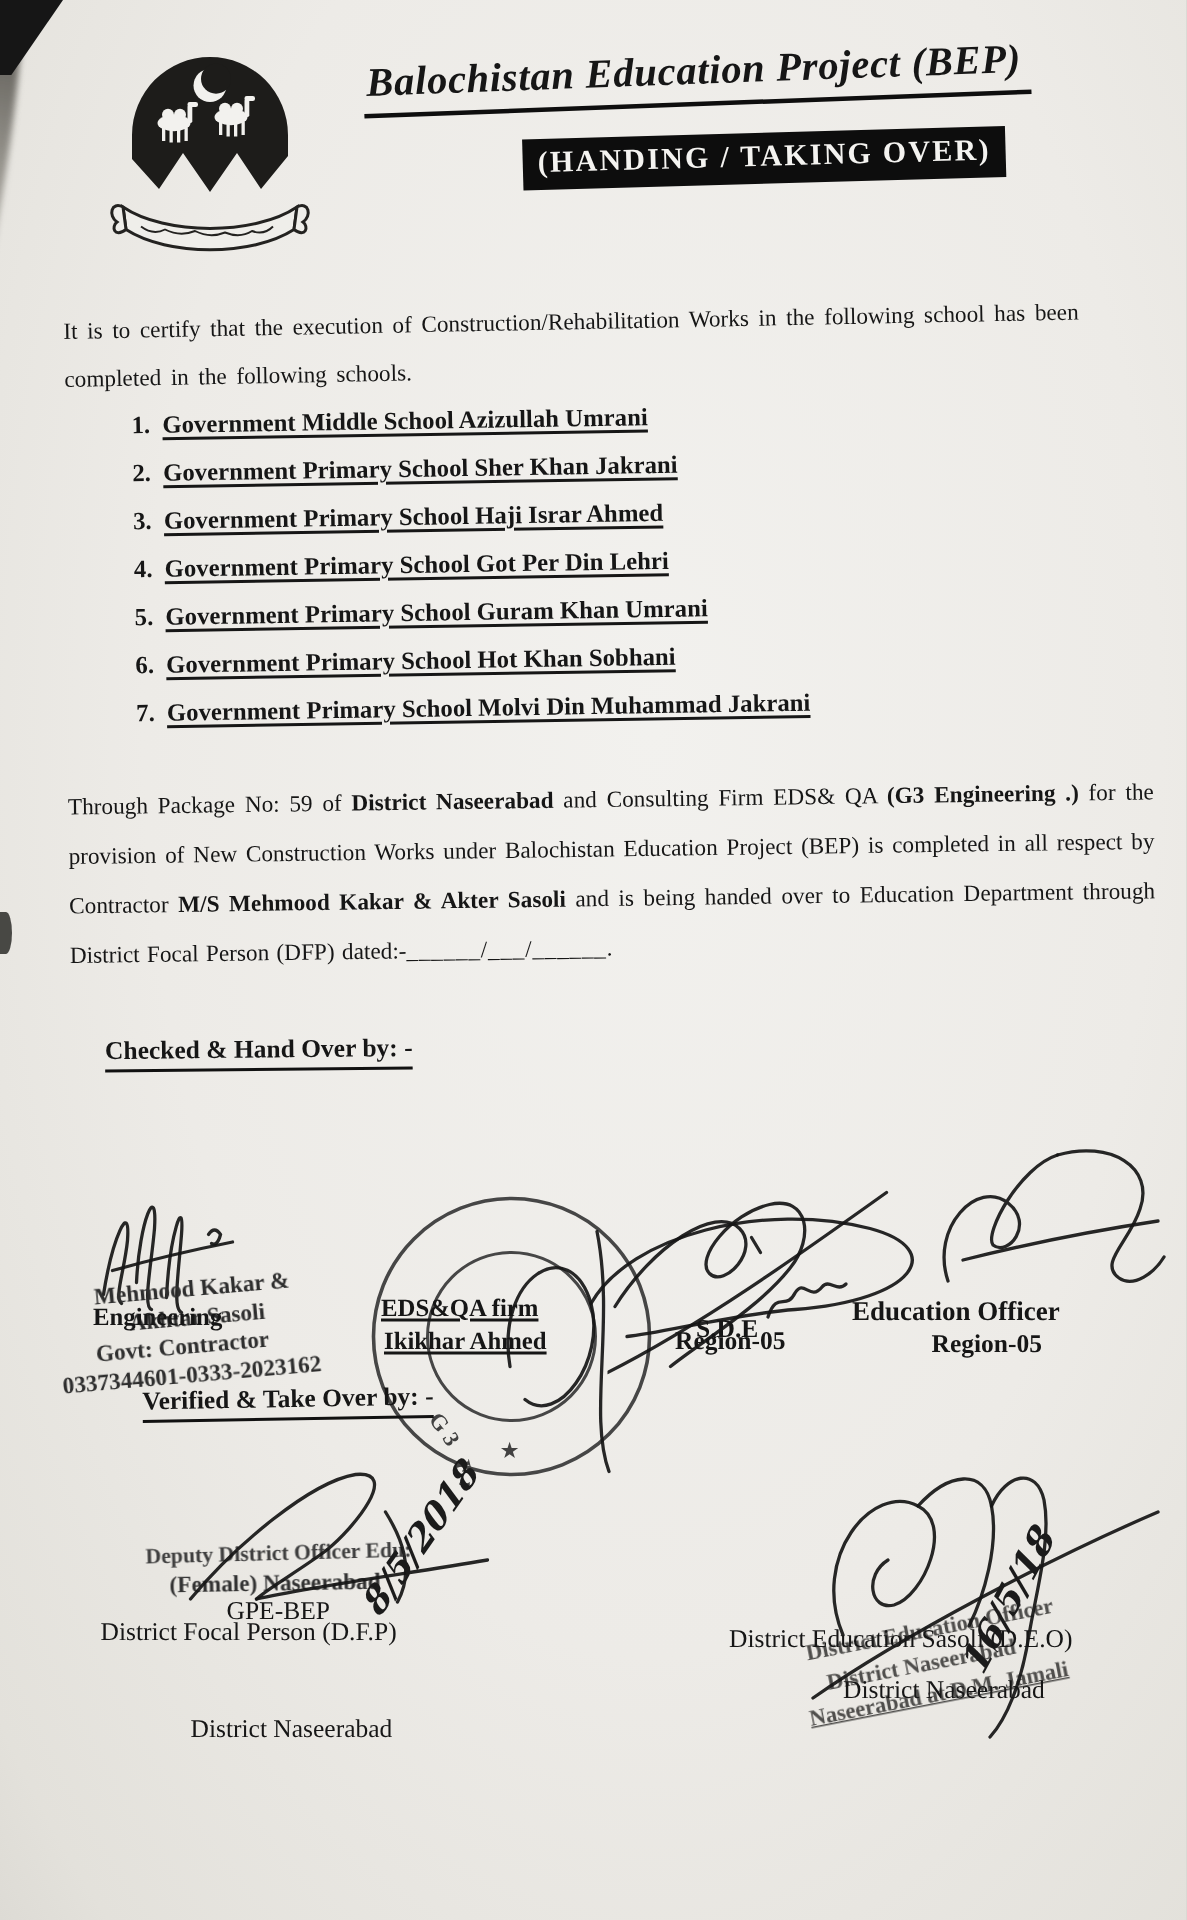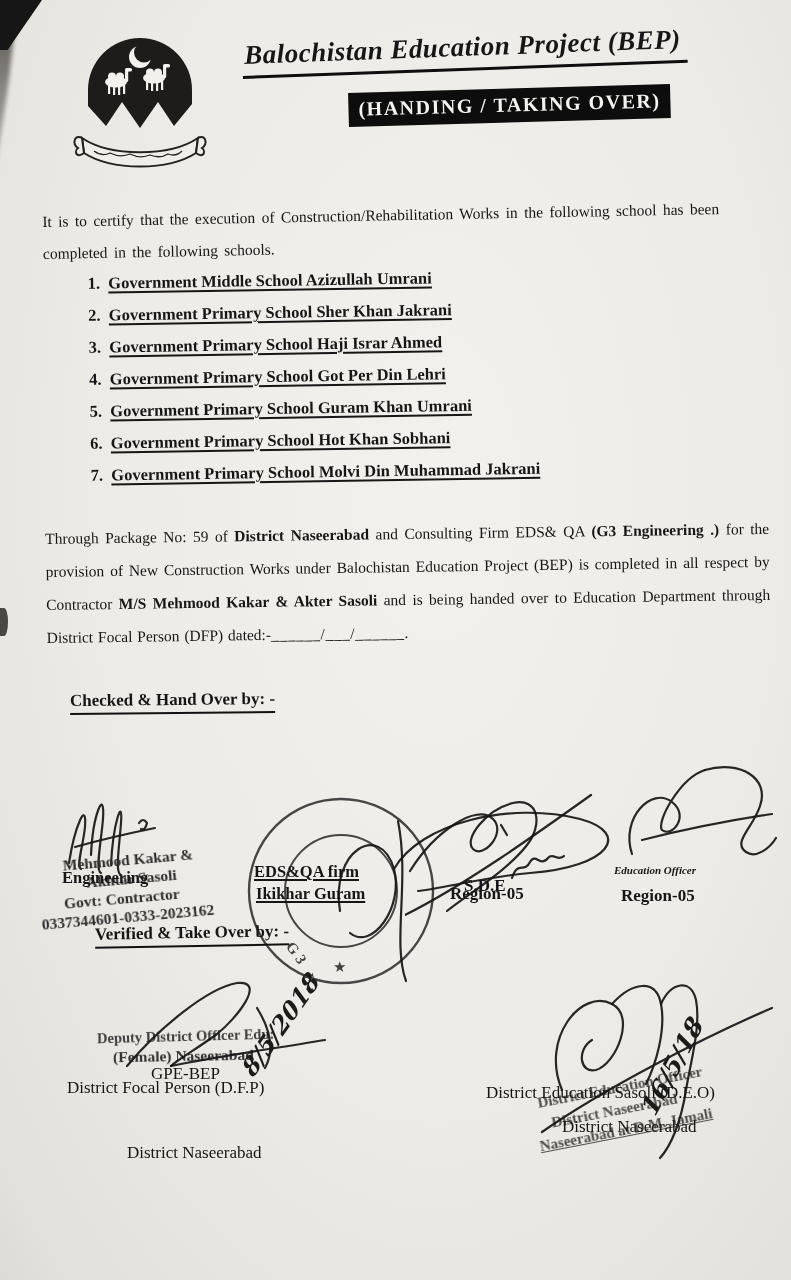--- a/index.html
+++ b/index.html
@@ -148,39 +148,39 @@
       <textPath href="#ringPath">G3 Engineering Consultants Ltd.</textPath>
     </text>
     <text x="90" y="180" font-size="15" fill="#353535">★</text>
   </svg>
   <svg class="abs sig" style="left:280px;top:793px;" width="362" height="212" viewBox="0 0 362 212">
     <path d="M60,118 C50,58 100,28 114,76 C124,114 92,158 70,140"></path>
     <path d="M114,76 C140,30 230,8 300,26 C352,40 330,74 250,80 C210,83 160,96 138,98"></path>
     <path d="M118,28 C130,88 112,150 126,188"></path>
   </svg>
   <div class="abs printed underl" style="left:254px;top:862px;z-index:4;">EDS&amp;QA firm</div>
-  <div class="abs printed underl" style="left:256px;top:884px;z-index:4;">Ikikhar Guram</div>
+  <div class="abs printed underl" style="left:256px;top:884px;z-index:4;">Ikikhar Ahmed</div>
 
   <svg class="abs sig" style="left:405px;top:773px;" width="192" height="158" viewBox="0 0 192 158">
     <path d="M5,98 C30,58 72,30 88,46 C102,60 78,86 68,76 C58,66 82,36 108,30 C134,24 138,52 122,72 C102,98 62,122 42,138"></path>
     <path d="M0,142 C60,112 130,62 186,22"></path>
     <path d="M96,52 l6,10"></path>
   </svg>
   <div class="abs printed" style="left:464px;top:862px;font-size:17px;margin-top:14px;">S.D.E</div>
   <svg class="abs sig" style="left:508px;top:850px;z-index:4;" width="62" height="36" viewBox="0 0 62 36">
     <path d="M4,28 C10,10 16,24 22,12 C28,2 32,18 40,8 C45,2 50,12 56,6" stroke-width="1.8"></path>
   </svg>
   <div class="abs printed" style="left:450px;top:884px;font-size:17px;">Region-05</div>
 
   <svg class="abs sig" style="left:610px;top:758px;" width="170" height="115" viewBox="0 0 170 115">
     <path d="M22,96 C10,60 42,28 62,44 C80,58 62,80 52,72 C46,64 70,20 95,12"></path>
     <path d="M95,12 C130,2 160,20 150,48 C143,70 122,84 136,94 C146,101 160,90 166,80"></path>
     <path d="M32,82 C72,72 122,62 162,56"></path>
   </svg>
-  <div class="abs printed" style="left:614px;top:864px;font-size:11px;font-style:italic;">Education Officer</div>
+  <div class="abs printed" style="left:568px;top:864px;font-size:18px;">Education Officer</div>
   <div class="abs printed" style="left:621px;top:886px;font-size:17px;">Region-05</div>
 
   <svg class="abs sig" style="left:115px;top:970px;" width="218" height="114" viewBox="0 0 218 114">
     <path d="M12,96 C42,60 92,18 122,13 C152,10 122,48 102,64 C86,76 62,90 56,96"></path>
     <path d="M56,96 C92,88 150,80 210,70"></path>
     <path d="M142,38 C152,54 162,76 150,98"></path>
   </svg>
   <div class="abs handwrite" style="left:247px;top:1058px;font-size:24px;transform:rotate(-55deg) skewX(-8deg);transform-origin:left center;">8/5/2018</div>
   <div class="abs bl-stamp" style="left:97px;top:1028px;font-size:14.5px;transform:rotate(-1.5deg);">Deputy District Officer Edu:</div>
   <div class="abs bl-stamp" style="left:113px;top:1047px;font-size:15.5px;color:#333;transform:rotate(-1deg);">(Female) Naseerabad</div>

